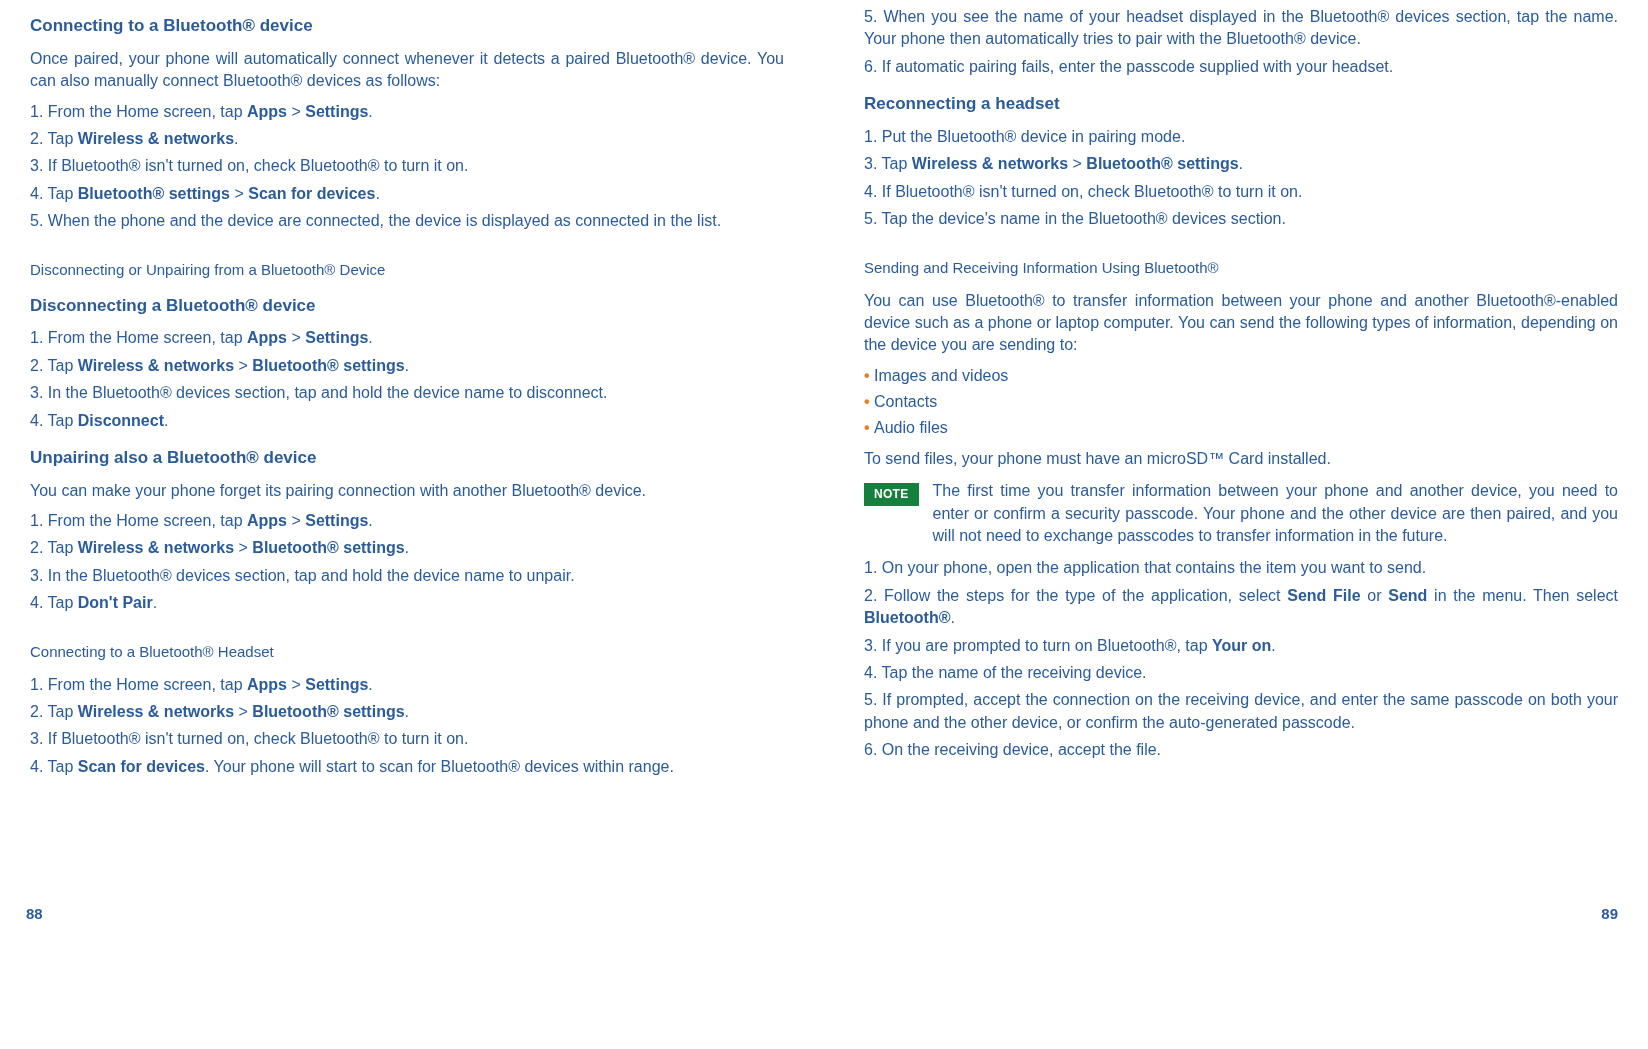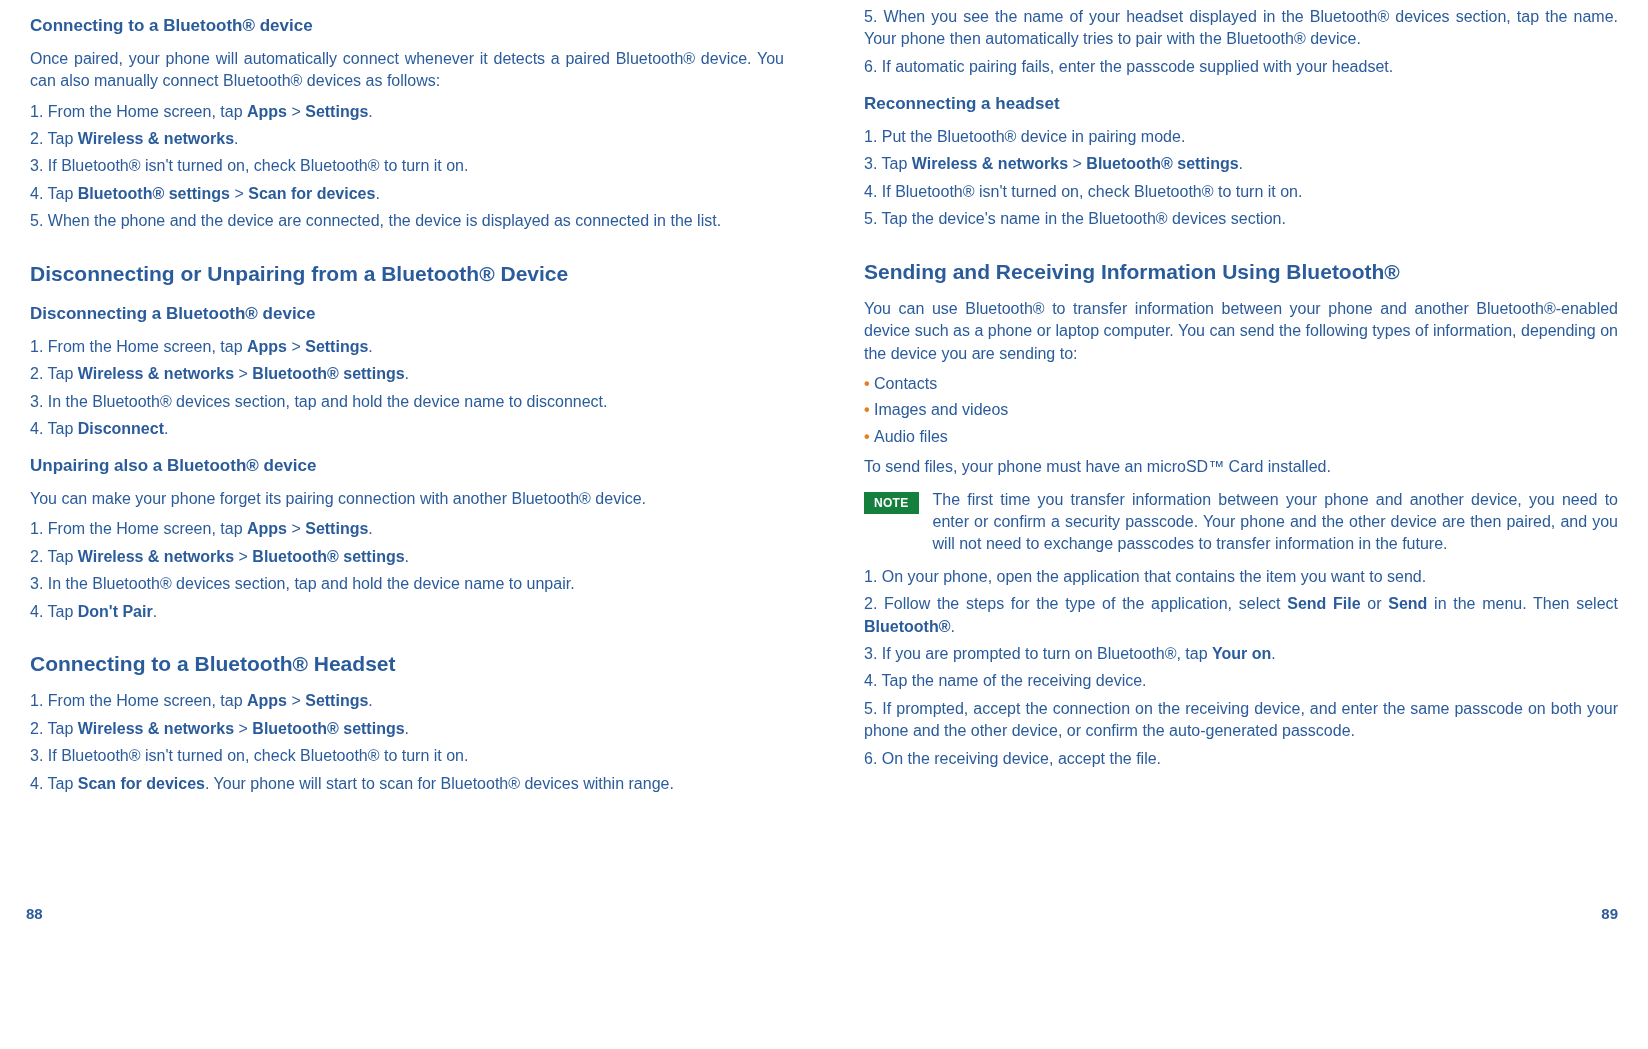--- a/index.html
+++ b/index.html
@@ -18,21 +18,21 @@
     box-sizing: border-box;
   }
   .page {
     width: 50%;
     box-sizing: border-box;
     padding: 0 40px 30px 30px;
     position: relative;
   }
   .page.right { padding: 0 30px 30px 40px; }
   .h3 { font-weight: 700; font-size: 17px; margin: 14px 0 10px; }
-  .h2 { font-weight: 700; font-size: 21px; margin: 26px 0 12px; }
+  .h2 { font-weight: 400; font-size: 15px; margin: 26px 0 12px; }
   .para { margin: 8px 0; text-align: justify; }
   .step { margin: 5px 0 5px 0; text-align: justify; }
   b { font-weight: 700; }
   .bullets { margin: 6px 0; }
   .bullet { margin: 4px 0 4px 0; }
   .bullet::before { content: "•  "; color: #e77e22; font-weight: bold; }
   .note-row { display: flex; align-items: flex-start; margin: 10px 0 10px 0; }
   .note-badge {
     display: inline-block;
     background: #15803d;
@@ -129,22 +129,22 @@
     <div class="step">
       <span>3. Tap </span><b>Wireless &amp; networks</b><span> &gt; </span><b>Bluetooth® settings</b><span>.</span>
     </div>
     <div class="step">4. If Bluetooth® isn't turned on, check Bluetooth® to turn it on.</div>
     <div class="step">5. Tap the device's name in the Bluetooth® devices section.</div>
 
     <div class="h2">Sending and Receiving Information Using Bluetooth®</div>
     <div class="para">You can use Bluetooth® to transfer information between your phone and another Bluetooth®-enabled device such as a phone or laptop computer. You can send the following types of information, depending on the device you are sending to:</div>
 
     <div class="bullets">
+      <div class="bullet">Images and videos</div>
       <div class="bullet">Contacts</div>
-      <div class="bullet">Images and videos</div>
       <div class="bullet">Audio files</div>
     </div>
 
     <div class="para">To send files, your phone must have an microSD™ Card installed.</div>
 
     <div class="note-row">
       <span class="note-badge">NOTE</span>
       <span class="note-text">The first time you transfer information between your phone and another device, you need to enter or confirm a security passcode. Your phone and the other device are then paired, and you will not need to exchange passcodes to transfer information in the future.</span>
     </div>
 

